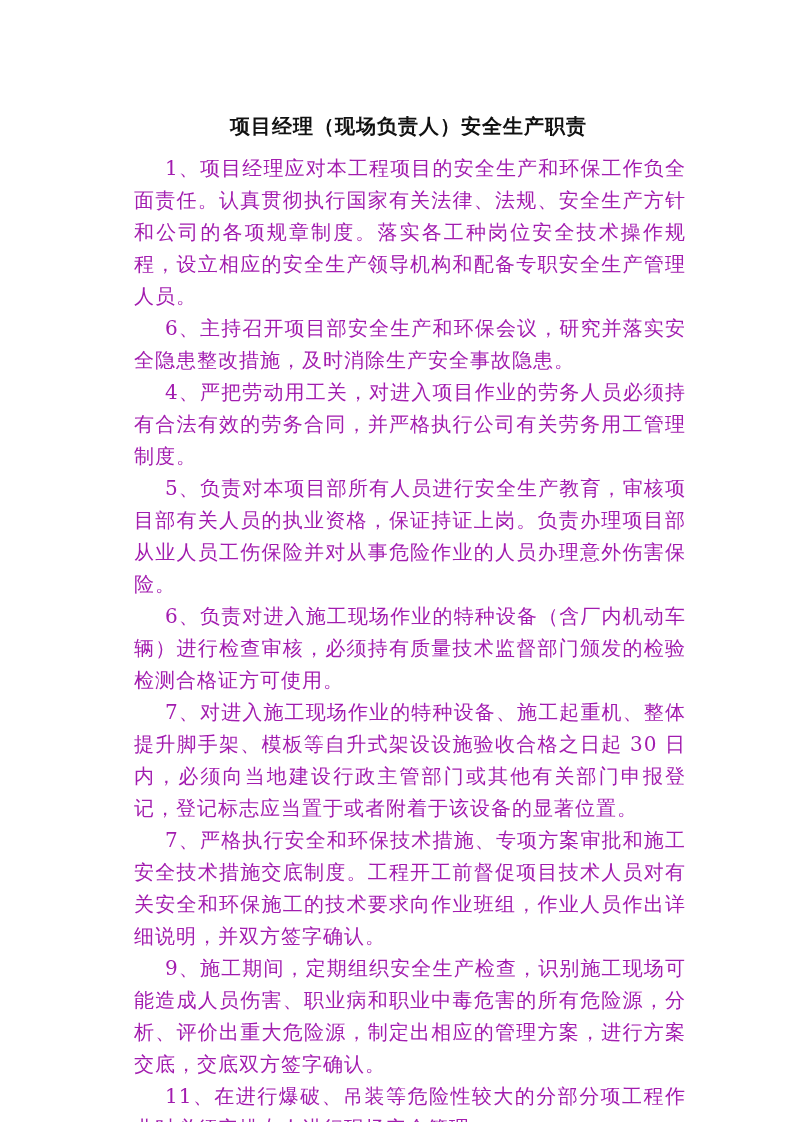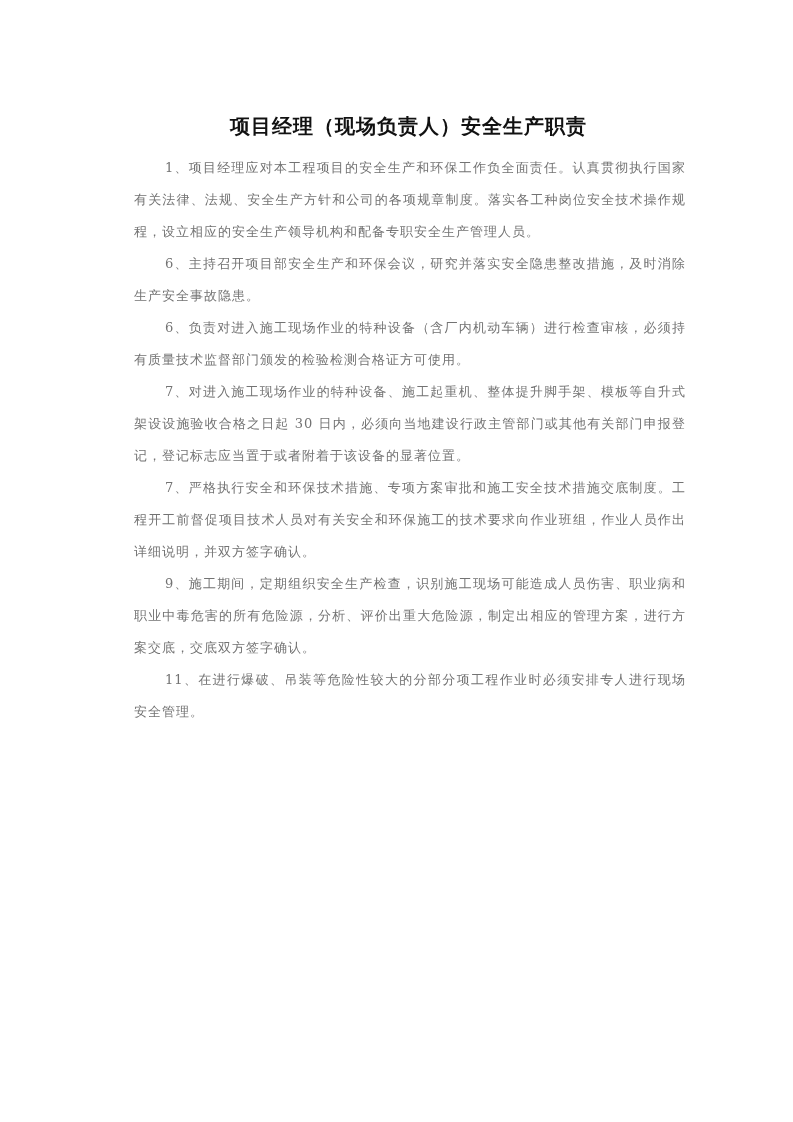--- a/index.html
+++ b/index.html
@@ -38,35 +38,37 @@
       margin: 0;
     }
     .body {
       position: absolute;
       top: 152px;
       left: 122px;
       width: 552px;
     }
     .para {
       margin: 0;
-      font-size: 13px;
+      font-size: 20px;
       line-height: 32px;
       letter-spacing: 1px;
       text-indent: 31px;
       text-align: justify;
-      color: #737373;
+      color: #a21caf;
     }
   </style>
 </head>
 <body>
 
 <div class="page">
   <h1 class="title">项目经理（现场负责人）安全生产职责</h1>
   <div class="body">
     <p class="para">1、项目经理应对本工程项目的安全生产和环保工作负全面责任。认真贯彻执行国家有关法律、法规、安全生产方针和公司的各项规章制度。落实各工种岗位安全技术操作规程，设立相应的安全生产领导机构和配备专职安全生产管理人员。</p>
     <p class="para">6、主持召开项目部安全生产和环保会议，研究并落实安全隐患整改措施，及时消除生产安全事故隐患。</p>
+    <p class="para">4、严把劳动用工关，对进入项目作业的劳务人员必须持有合法有效的劳务合同，并严格执行公司有关劳务用工管理制度。</p>
+    <p class="para">5、负责对本项目部所有人员进行安全生产教育，审核项目部有关人员的执业资格，保证持证上岗。负责办理项目部从业人员工伤保险并对从事危险作业的人员办理意外伤害保险。</p>
     <p class="para">6、负责对进入施工现场作业的特种设备（含厂内机动车辆）进行检查审核，必须持有质量技术监督部门颁发的检验检测合格证方可使用。</p>
     <p class="para">7、对进入施工现场作业的特种设备、施工起重机、整体提升脚手架、模板等自升式架设设施验收合格之日起 30 日内，必须向当地建设行政主管部门或其他有关部门申报登记，登记标志应当置于或者附着于该设备的显著位置。</p>
     <p class="para">7、严格执行安全和环保技术措施、专项方案审批和施工安全技术措施交底制度。工程开工前督促项目技术人员对有关安全和环保施工的技术要求向作业班组，作业人员作出详细说明，并双方签字确认。</p>
     <p class="para">9、施工期间，定期组织安全生产检查，识别施工现场可能造成人员伤害、职业病和职业中毒危害的所有危险源，分析、评价出重大危险源，制定出相应的管理方案，进行方案交底，交底双方签字确认。</p>
     <p class="para">11、在进行爆破、吊装等危险性较大的分部分项工程作业时必须安排专人进行现场安全管理。</p>
   </div>
 </div>
 
 </body></html>

